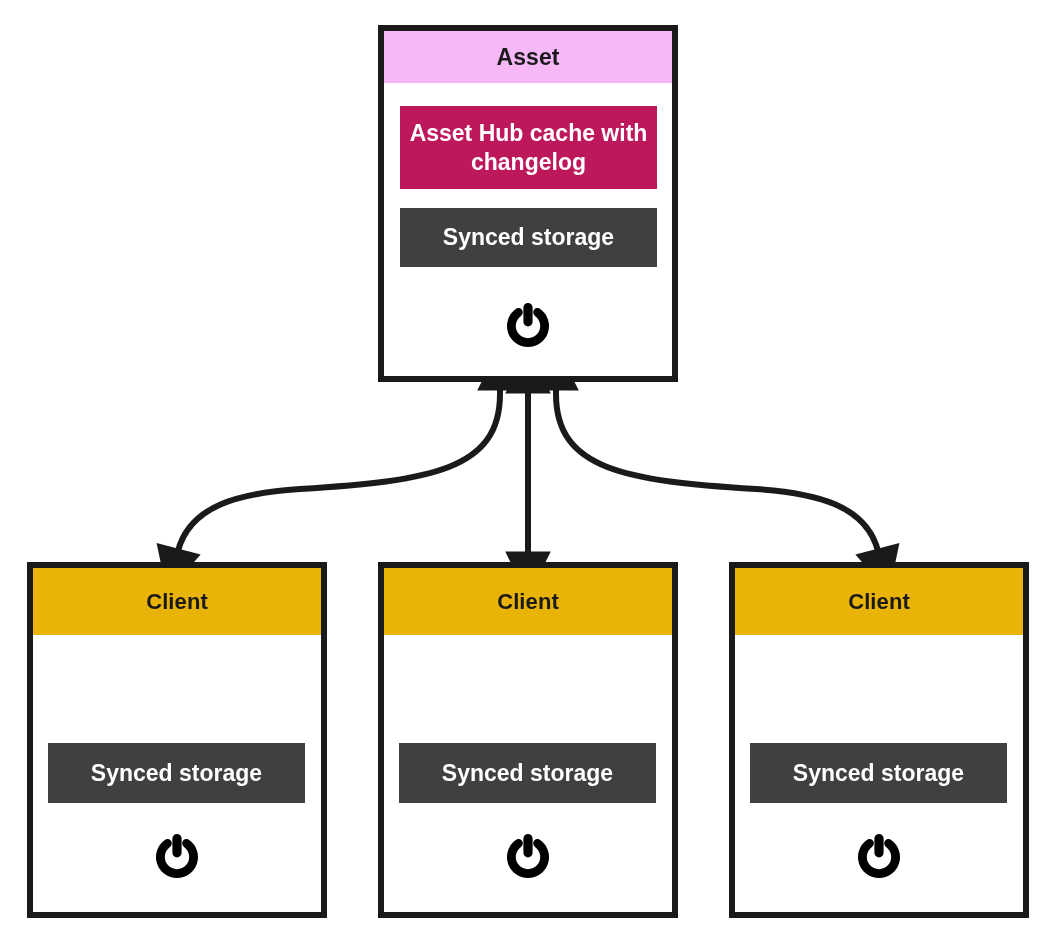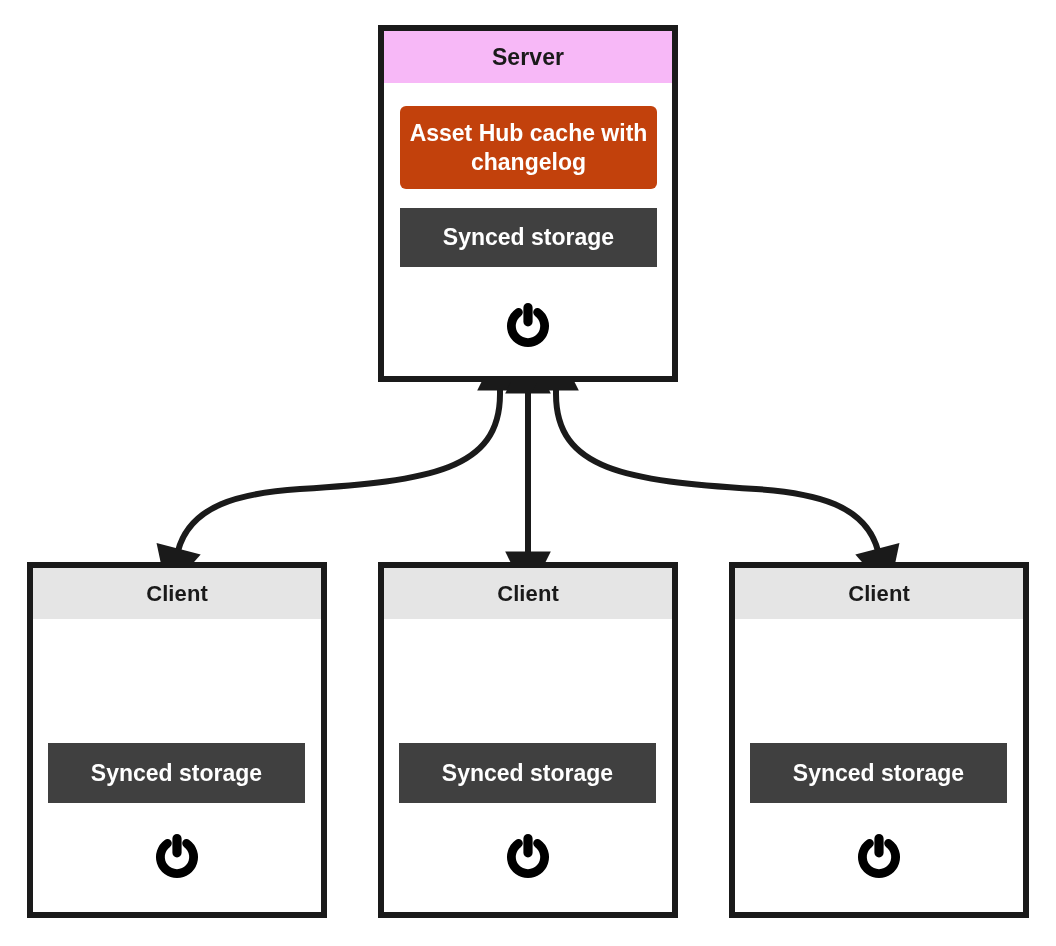--- a/index.html
+++ b/index.html
@@ -38,39 +38,39 @@
     letter-spacing: 0.1px;
   }
 
   .server-header {
     height: 52px;
     background: #f7b8f7;
     font-size: 23px;
   }
 
   .client-header {
-    height: 51px;
-    background: #e5e5e5;
+    height: 67px;
+    background: #eab308;
     font-size: 22px;
   }
 
   
   .bar {
     position: absolute;
     box-sizing: border-box;
     display: flex;
     align-items: center;
     justify-content: center;
     text-align: center;
     color: #ffffff;
     font-weight: bold;
     font-size: 23px;
     line-height: 1.25;
   }
-  .bar-orange { background: #c2410c; border-radius: 6px; }
+  .bar-orange { background: #be185d; }
   .bar-teal   { background: #404040; }
 
   
   .power-icon {
     position: absolute;
     width: 56px;
     height: 56px;
   }
 
   
@@ -103,21 +103,21 @@
     <path d="M 500 394 L 500 388" fill="none" stroke="#1a1a1a" stroke-width="6" marker-end="url(#arrowUp)"></path>
 
     <path d="M 528 391 L 528 554" fill="none" stroke="#1a1a1a" stroke-width="6" marker-start="url(#arrowUp)" marker-end="url(#arrowDown)"></path>
 
     <path d="M 556 394 C 556 470 626 481 756 489 C 816 493 866 505 878 551" fill="none" stroke="#1a1a1a" stroke-width="6" marker-end="url(#arrowDown)"></path>
     <path d="M 556 394 L 556 388" fill="none" stroke="#1a1a1a" stroke-width="6" marker-end="url(#arrowUp)"></path>
   </svg>
 
   <div class="node" id="server-node" style="left:378px; top:25px; width:300px; height:357px;">
 
-    <div class="node-header server-header">Server</div>
+    <div class="node-header server-header">Asset</div>
 
     <div class="bar bar-orange" style="left:16px; top:75px; width:257px; height:83px;">Asset Hub cache with changelog</div>
 
     <div class="bar bar-teal" style="left:16px; top:177px; width:257px; height:59px;">Synced storage</div>
 
     <svg class="power-icon" style="left:116px; top:266px;" viewBox="0 0 56 56">
       <path d="M28 6 a4.6 4.6 0 0 1 4.6 4.6 v14.2 a4.6 4.6 0 0 1 -9.2 0 v-14.2 A4.6 4.6 0 0 1 28 6 Z" fill="#000000"></path>
       <path d="M28 50 a21 21 0 0 1 -12.2 -38.1 a4.4 4.4 0 0 1 5.2 7.1 a12.2 12.2 0 1 0 14 0 a4.4 4.4 0 1 1 5.2 -7.1 A21 21 0 0 1 28 50 Z" fill="#000000"></path>
     </svg>
   </div>

